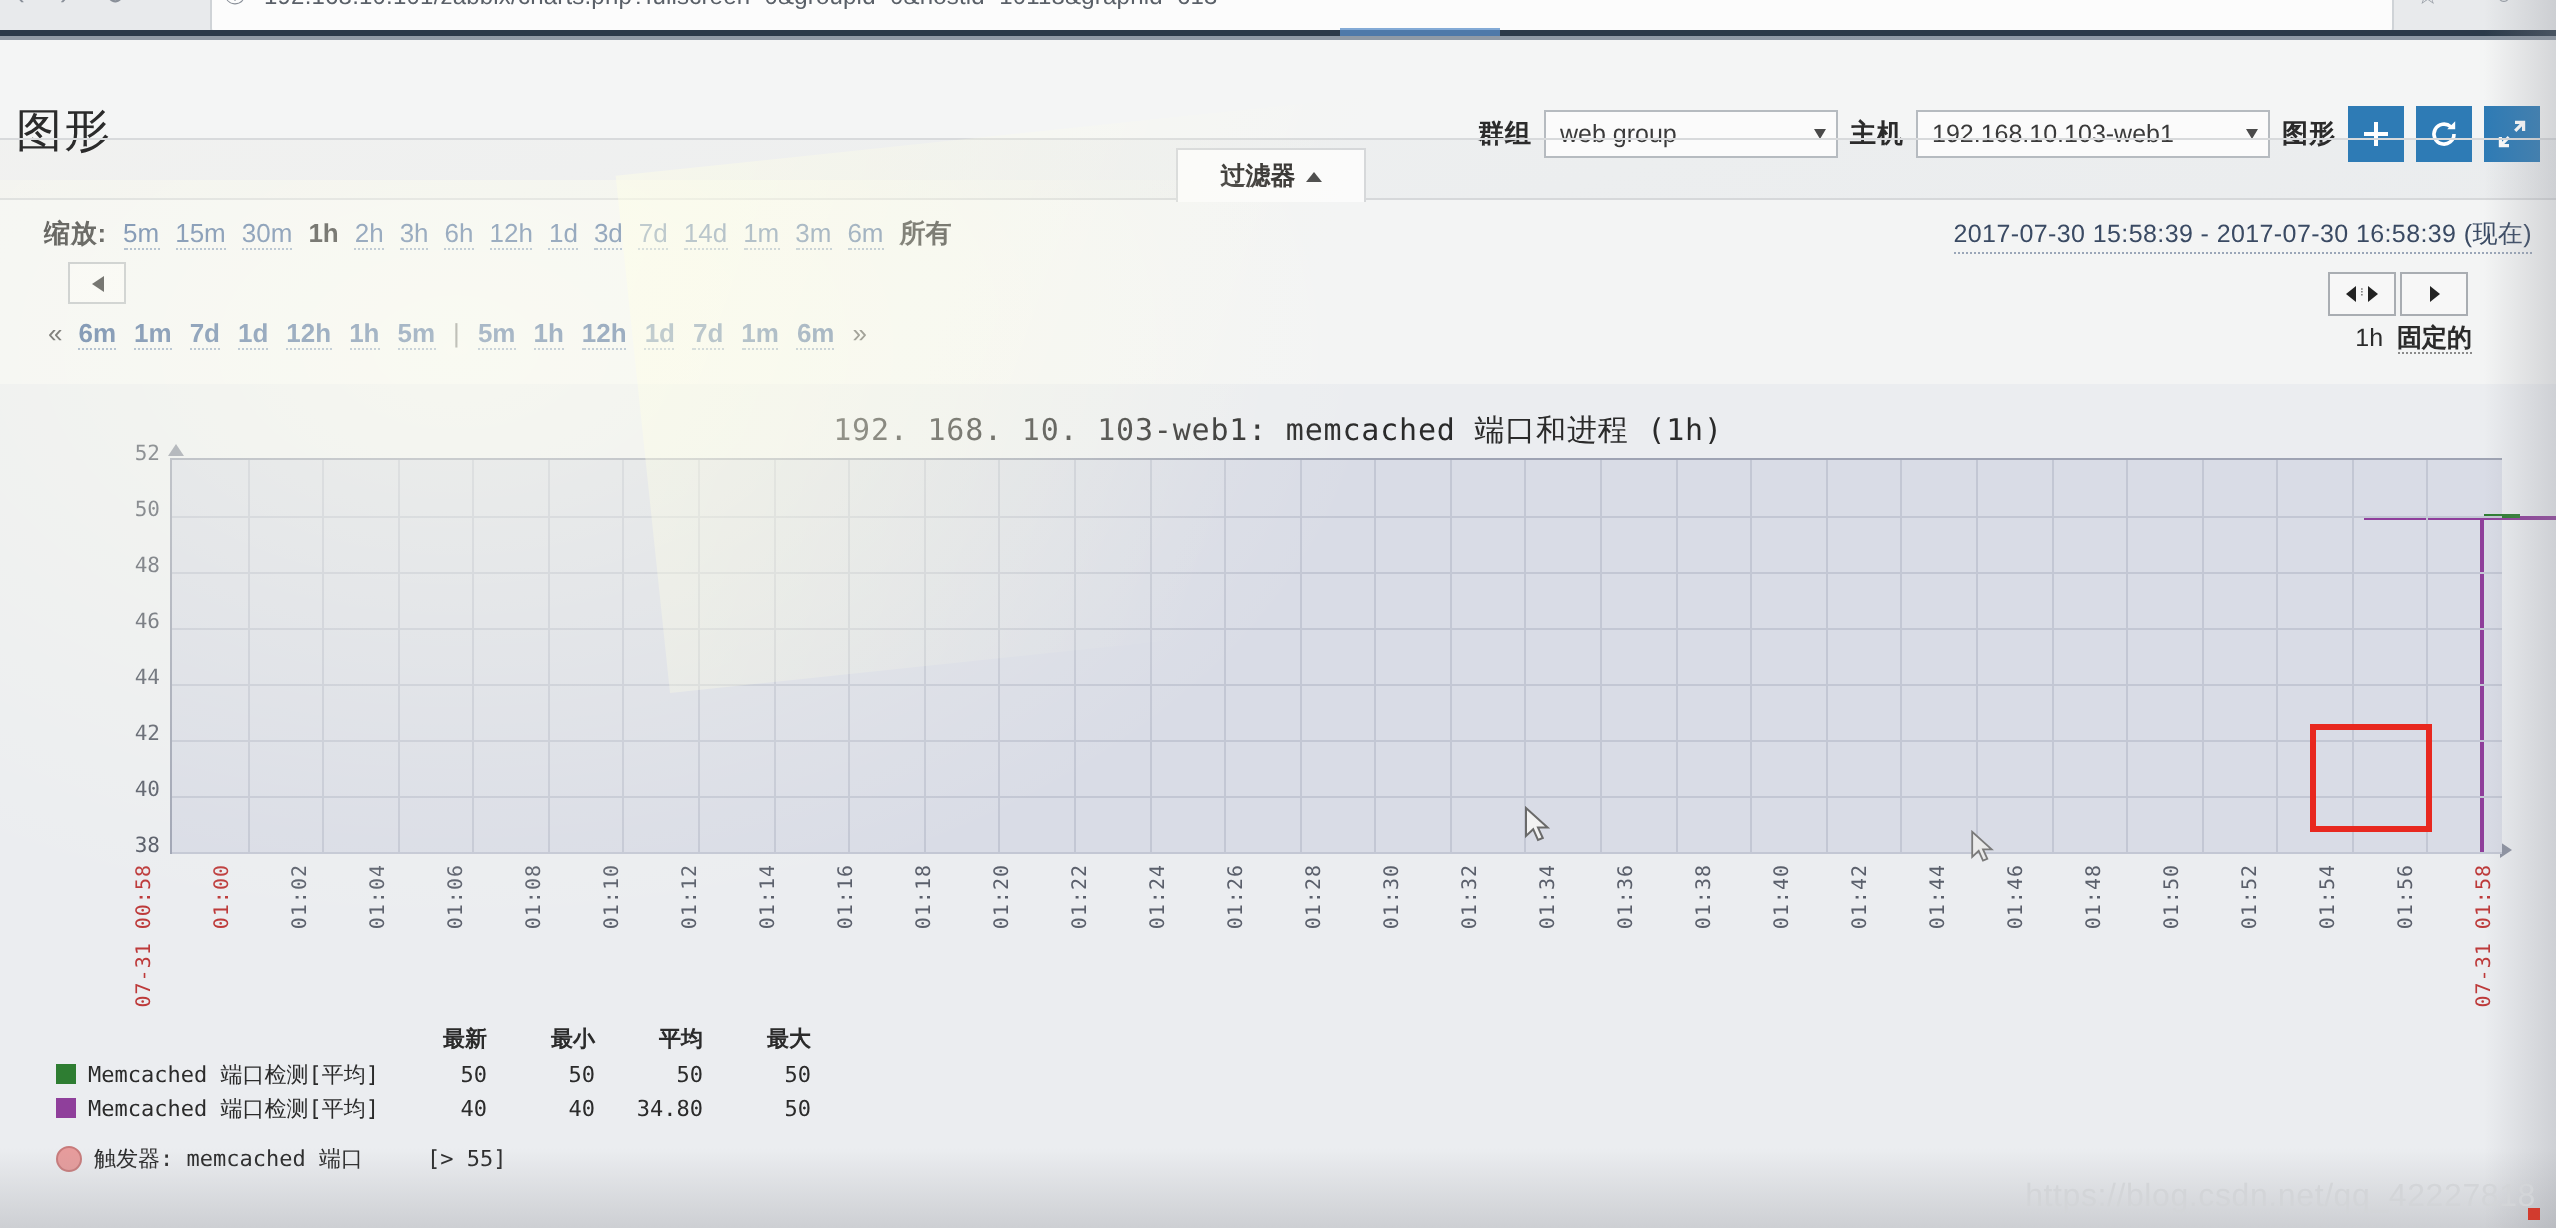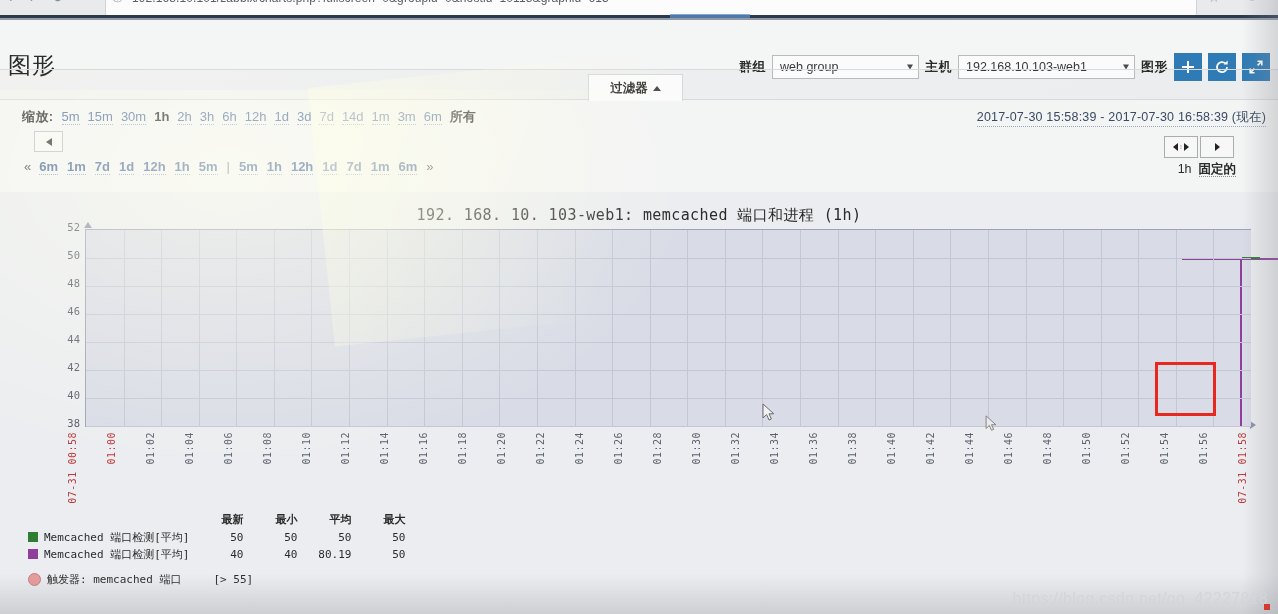--- a/index.html
+++ b/index.html
@@ -391,21 +391,21 @@
           <td class="c-num">50</td>
           <td class="c-num">50</td>
         </tr>
         <tr>
           <td class="c-name">
             <span class="swatch" style="background:#8f3f9b"></span><span>Memcached 端口检测</span>
           </td>
           <td class="c-agg">[平均]</td>
           <td class="c-num">40</td>
           <td class="c-num">40</td>
-          <td class="c-num">80.19</td>
+          <td class="c-num">34.80</td>
           <td class="c-num">50</td>
         </tr>
       </tbody>
         </table>
       <div class="trigger-row">
         <span class="trigger-dot"></span>
         <span>触发器: memcached 端口</span>
         <span class="trigger-val">[&gt; 55]</span>
       </div>
     </div>

